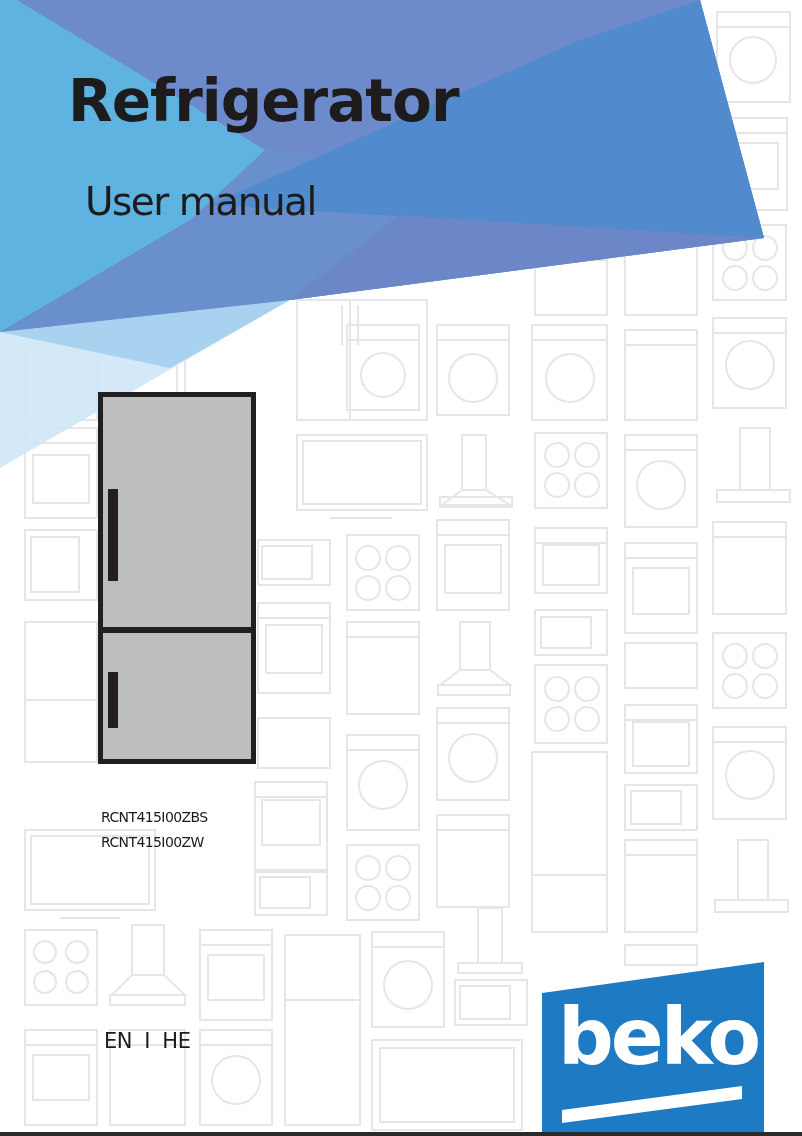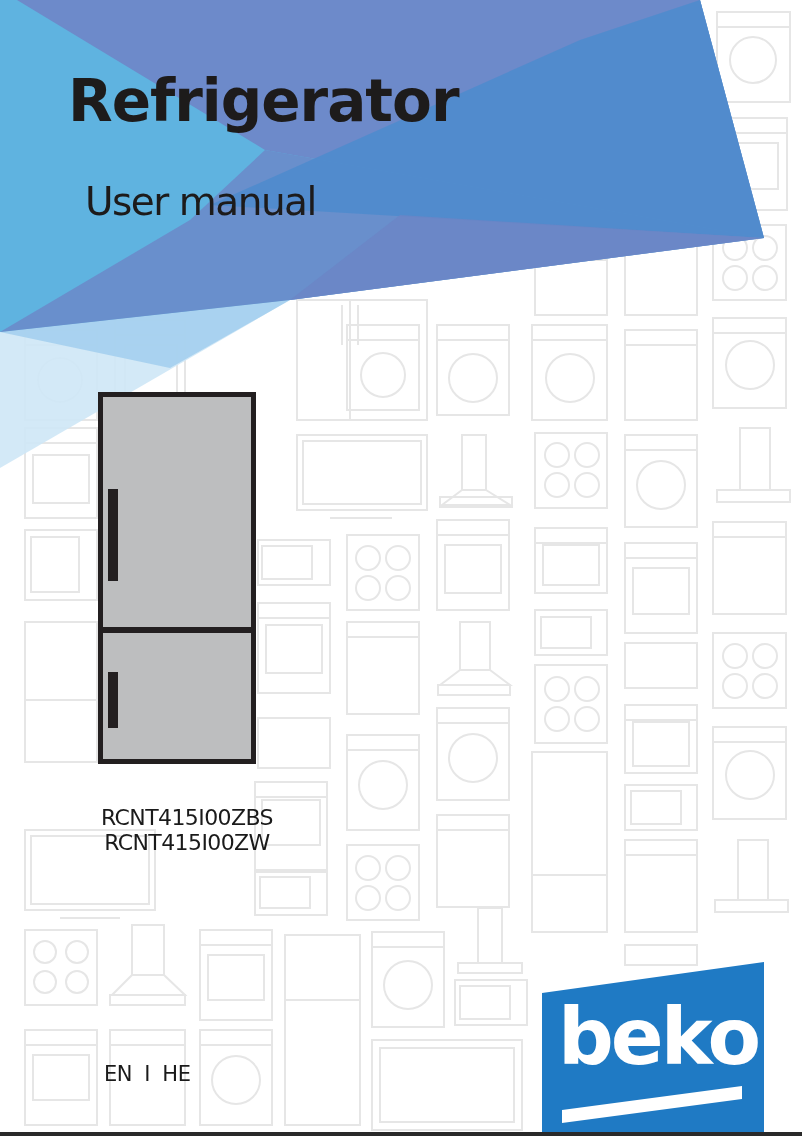--- a/index.html
+++ b/index.html
@@ -1,22 +1,22 @@
 <!DOCTYPE html>
 <html><head>
 <meta charset="utf-8">
 <style>
   html, body { margin:0; padding:0; background:#ffffff; }
   body { width:802px; height:1136px; position:relative; overflow:hidden; font-family:"DejaVu Sans", sans-serif; }
-  #cover { position:absolute; left:0; top:0; width:792px; height:1136px;text-align:center; }
+  #cover { position:absolute; left:0; top:0; width:792px; height:1136px; }
   .bg-layer { position:absolute; left:0; top:0; }
   .title { position:absolute; left:68px; top:72px; font-family:"DejaVu Sans", sans-serif; font-weight:bold; font-size:58px; letter-spacing:-1px; color:#1d1b1b; margin:0; line-height:1; }
   .subtitle { position:absolute; left:69px; top:166px; font-family:"DejaVu Sans", sans-serif; font-weight:normal; font-size:39px; letter-spacing:-1.5px; color:#1d1b1b; margin:16px; line-height:1; }
-  .models { position:absolute; left:101px; top:805px; font-family:"DejaVu Sans", sans-serif; font-size:22px; letter-spacing:-0.6px; color:#1a1a1a; line-height:25px; }
-  .langs { position:absolute; left:104px; top:1062px; font-family:"DejaVu Sans", sans-serif; font-size:21px; letter-spacing:-0.5px; color:#1a1a1a; }
+  .models { position:absolute; left:101px; top:805px; font-family:"DejaVu Sans", sans-serif; font-size:14px; letter-spacing:-0.6px; color:#1a1a1a; line-height:25px; }
+  .langs { position:absolute; left:104px; top:1029px; font-family:"DejaVu Sans", sans-serif; font-size:21px; letter-spacing:-0.5px; color:#1a1a1a; }
   .fridge { position:absolute; left:98px; top:392px; }
   .logo { position:absolute; left:542px; top:960px; }
   .logo-text { font-family:"DejaVu Sans", sans-serif; font-weight:bold; }
   .bottom-rule { position:absolute; left:0; top:1132px; width:802px; height:4px; background:#2a2a2a; }
 </style>
 </head>
 <body>
 
 <div id="cover">
 

